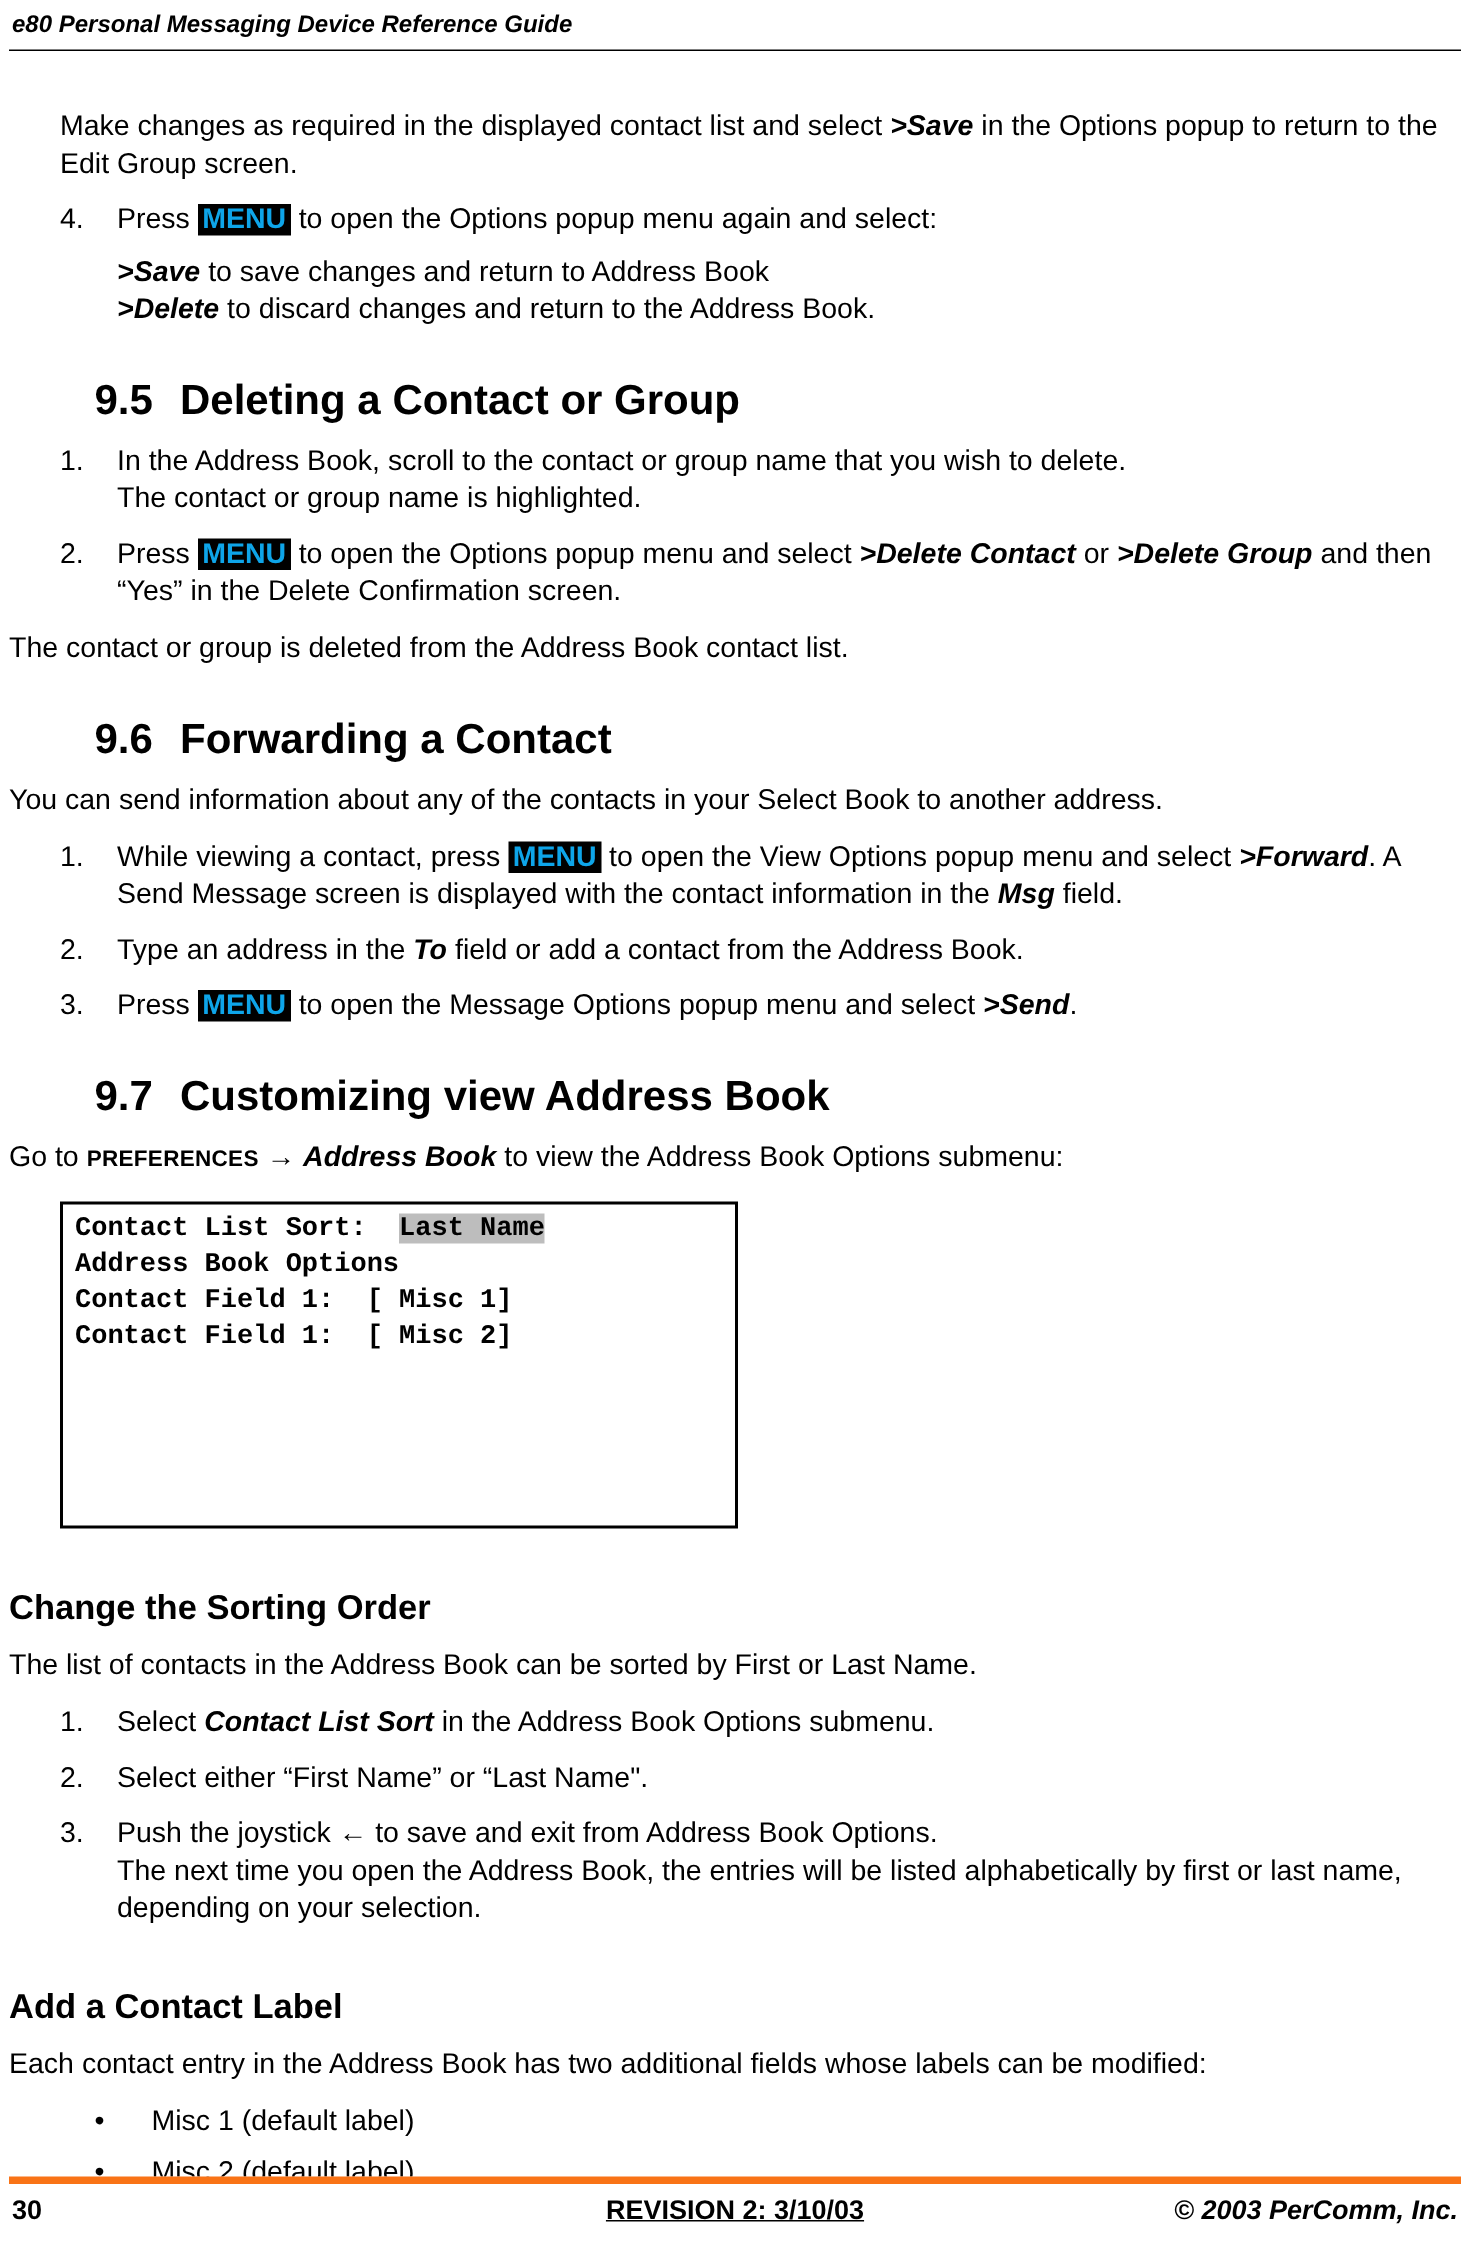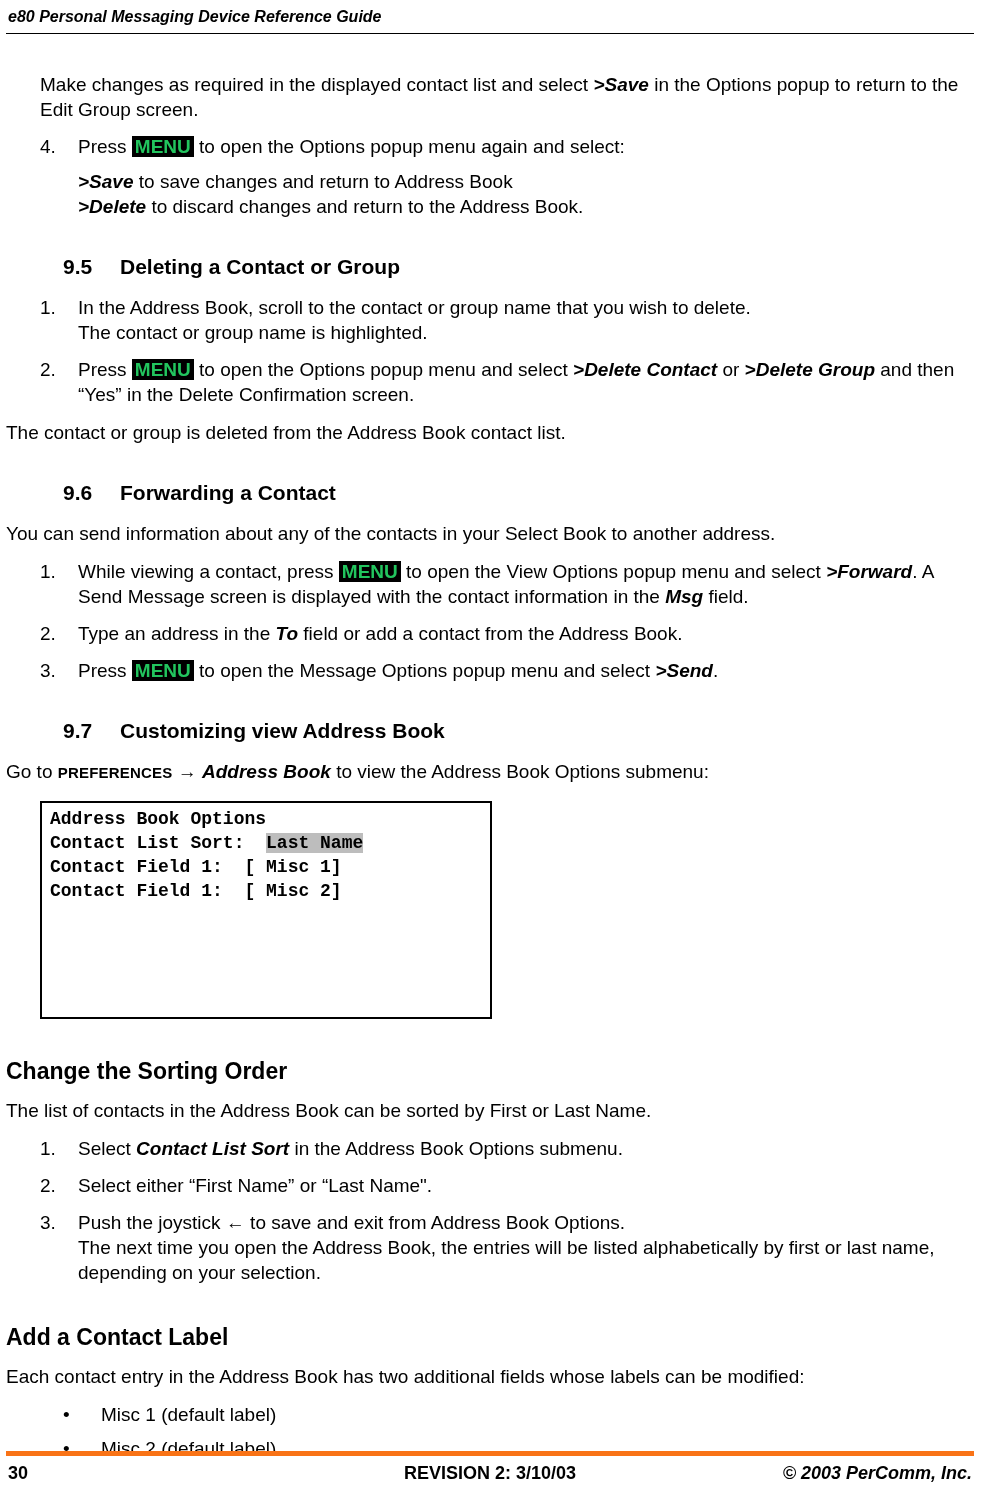--- a/index.html
+++ b/index.html
@@ -23,24 +23,24 @@
 
   .cont-para { margin: 36px 0 10px 34px; }
   .flush-para { margin: 13px 0; }
 
   .list-item { display: flex; margin: 12px 0 10px 34px; }
   .list-item .num { flex: 0 0 38px; }
   .list-item .itext { flex: 1 1 auto; }
 
   .sub-line { margin: 0 0 0 72px; }
 
-  .section-heading { display: flex; font-size: 21px; font-weight: bold; line-height: 27px; margin: 34px 0 15px 57px; }
+  .section-heading { display: flex; font-size: 28px; font-weight: bold; line-height: 27px; margin: 34px 0 15px 57px; }
   .section-heading .h-num { flex: 0 0 57px; }
 
-  .menu-key { background: #000000; color: #22c55e; font-weight: bold; padding: 0 3px; }
+  .menu-key { background: #000000; color: #0ea5e9; font-weight: bold; padding: 0 3px; }
   .bi { font-weight: bold; font-style: italic; }
   .prefs { font-weight: bold; font-size: 15px; letter-spacing: 0.2px; }
   .arrow-char { font-weight: bold; }
 
   .screen-box {
     width: 452px; min-height: 218px;
     border: 2px solid #000000;
     margin: 16px 0 0 34px;
     padding: 4px 8px;
     font-family: "Liberation Mono", "DejaVu Sans Mono", monospace;
@@ -55,21 +55,21 @@
   .bullet-item .glyph { flex: 0 0 38px; }
 
   .doc-footer {
     flex: 0 0 auto;
     border-top: 5px solid #f97316;
     padding: 8px 2px 0 2px;
     display: flex; align-items: flex-end;
     font-size: 18px; font-weight: bold; line-height: 19px;
   }
   .doc-footer .fl { flex: 1; text-align: left; }
-  .doc-footer .fc { flex: 2; text-align: center; }
+  .doc-footer .fc { flex: 2; text-align: center; text-decoration: underline; }
   .doc-footer .fr { flex: 1; text-align: right; font-style: italic; }
 </style>
 </head>
 <body>
 
 <div class="page">
 
   <div class="doc-header">
     <span>e80 Personal Messaging Device Reference Guide</span>
   </div>
@@ -120,22 +120,22 @@
       <span class="itext"><span>Press </span><span class="menu-key">MENU</span><span> to open the Message Options popup menu and select </span><span class="bi">&gt;Send</span><span>.</span></span>
     </div>
 
     <div class="section-heading">
       <span class="h-num">9.7</span>
       <span>Customizing view Address Book</span>
     </div>
     <div class="flush-para"><span>Go to </span><span class="prefs">PREFERENCES</span><span> → </span><span class="bi">Address Book</span><span> to view the Address Book Options submenu:</span></div>
 
     <div class="screen-box">
+      <div class="sline"><span>Contact List Sort:  </span><span class="hl">Last Name</span></div>
       <div class="sline">Address Book Options</div>
-      <div class="sline"><span>Contact List Sort:  </span><span class="hl">Last Name</span></div>
       <div class="sline">Contact Field 1:  [ Misc 1]</div>
       <div class="sline">Contact Field 1:  [ Misc 2]</div>
     </div>
 
     <div class="subheading">Change the Sorting Order</div>
     <div class="flush-para">The list of contacts in the Address Book can be sorted by First or Last Name.</div>
     <div class="list-item">
       <span class="num">1.</span>
       <span class="itext"><span>Select </span><span class="bi">Contact List Sort</span><span> in the Address Book Options submenu.</span></span>
     </div>

